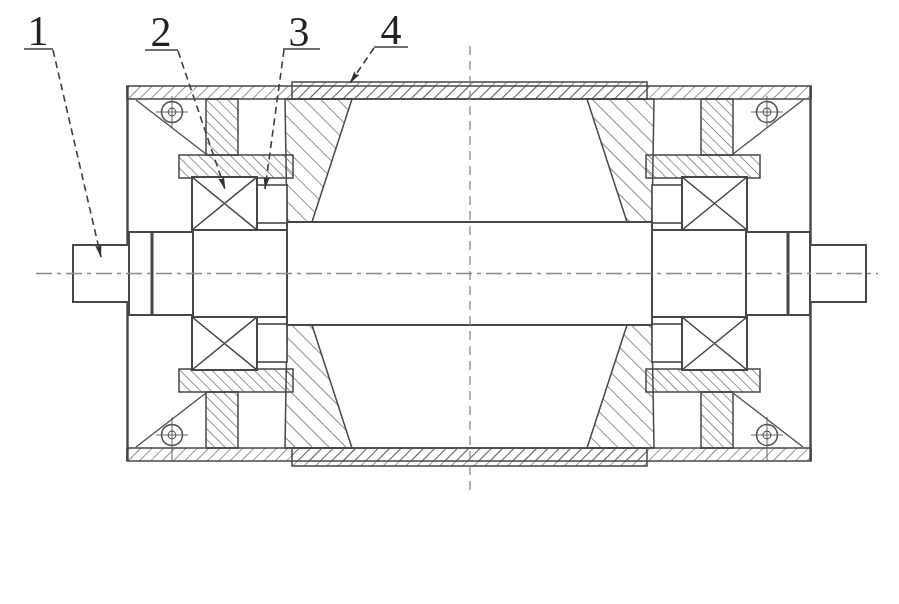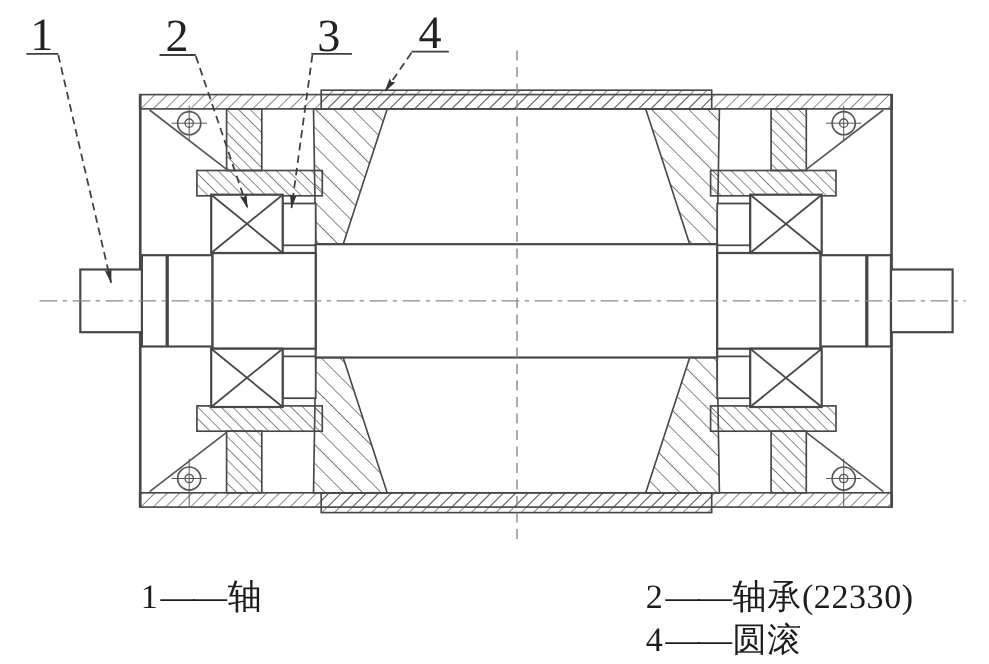--- a/index.html
+++ b/index.html
@@ -146,24 +146,15 @@
 
   <g font-size="42" text-anchor="middle">
     <text x="38" y="45">1</text>
     <text x="161" y="46">2</text>
     <text x="299" y="46">3</text>
     <text x="391" y="44">4</text>
   </g>
 </svg>
 
 <div class="legend">
-  <div class="legend-item" style="left:128px;top:522px;">
-    <span>1</span><span class="sep">——</span><span>轴</span>
-  </div>
-  <div class="legend-item" style="left:587px;top:522px;">
-    <span>2</span><span class="sep">——</span><span>轴承(22330)</span>
-  </div>
-  <div class="legend-item" style="left:587px;top:561px;">
-    <span>4</span><span class="sep">——</span><span>圆滚</span>
-  </div>
 </div>
 
 </div>
 
 </body></html>

